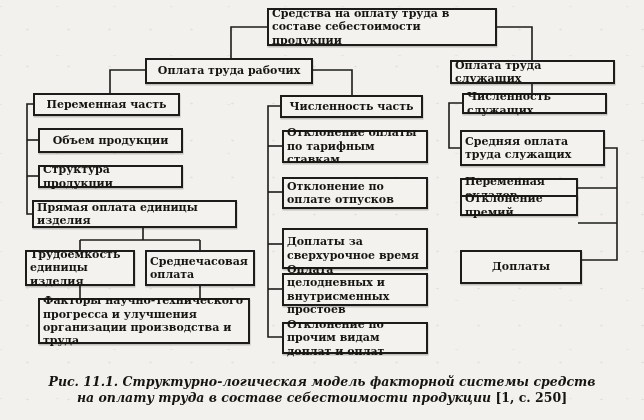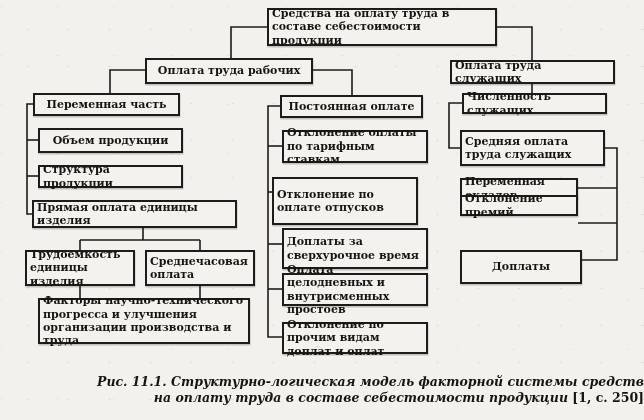--- a/index.html
+++ b/index.html
@@ -21,21 +21,21 @@
   .box{
     position:absolute;box-sizing:border-box;
     border:2px solid #1d1c1a;background:#f3f2ee;
     display:flex;align-items:center;justify-content:center;
     text-align:left;font-weight:700;color:#161512;
     font-size:11px;line-height:1.22;padding:1px 3px;
     box-shadow:0.5px 1.5px 0 rgba(25,24,20,0.22);
   }
   .caption{
     position:absolute;left:0;top:374px;width:644px;
-    text-align:right;font-weight:700;font-style:italic;
+    text-align:center;font-weight:700;font-style:italic;
     font-size:12.5px;line-height:1.25;color:#161512;
   }
   .caption .cite{font-style:normal;}
 </style>
 </head>
 <body>
 
 <div class="page">
 
   <svg class="connectors" viewBox="0 0 644 420">
@@ -66,23 +66,23 @@
   <div class="box" style="left:450px;top:60px;width:165px;height:24px">Оплата труда служащих</div>
 
   <div class="box" style="left:33px;top:93px;width:147px;height:23px">Переменная часть</div>
   <div class="box" style="left:38px;top:128px;width:145px;height:25px">Объем продукции</div>
   <div class="box" style="left:38px;top:165px;width:145px;height:23px">Структура продукции</div>
   <div class="box" style="left:32px;top:200px;width:205px;height:28px">Прямая оплата единицы изделия</div>
   <div class="box" style="left:25px;top:250px;width:110px;height:36px">Трудоемкость единицы изделия</div>
   <div class="box" style="left:145px;top:250px;width:110px;height:36px">Среднечасовая оплата</div>
   <div class="box" style="left:38px;top:298px;width:212px;height:46px">Факторы научно-технического прогресса и улучшения организации производства и труда</div>
 
-  <div class="box" style="left:280px;top:95px;width:143px;height:23px">Постоянная оплате</div>
+  <div class="box" style="left:280px;top:95px;width:143px;height:23px">Численность часть</div>
   <div class="box" style="left:282px;top:130px;width:146px;height:33px">Отклонение оплаты по тарифным ставкам</div>
-  <div class="box" style="left:272px;top:177px;width:146px;height:48px">Отклонение по оплате отпусков</div>
+  <div class="box" style="left:282px;top:177px;width:146px;height:32px">Отклонение по оплате отпусков</div>
   <div class="box" style="left:282px;top:228px;width:146px;height:41px">Доплаты за сверхурочное время</div>
   <div class="box" style="left:282px;top:273px;width:146px;height:33px">Оплата целодневных и внутрисменных простоев</div>
   <div class="box" style="left:462px;top:93px;width:145px;height:21px">Численность служащих</div>
 
   <div class="box" style="left:282px;top:322px;width:146px;height:32px">Отклонение по прочим видам доплат и оплат</div>
   <div class="box" style="left:460px;top:130px;width:145px;height:36px">Средняя оплата труда служащих</div>
   <div class="box" style="left:460px;top:178px;width:118px;height:21px">Переменная окладов</div>
   <div class="box" style="left:460px;top:195px;width:118px;height:21px">Отклонение премий</div>
   <div class="box" style="left:460px;top:250px;width:122px;height:34px">Доплаты</div>
 

